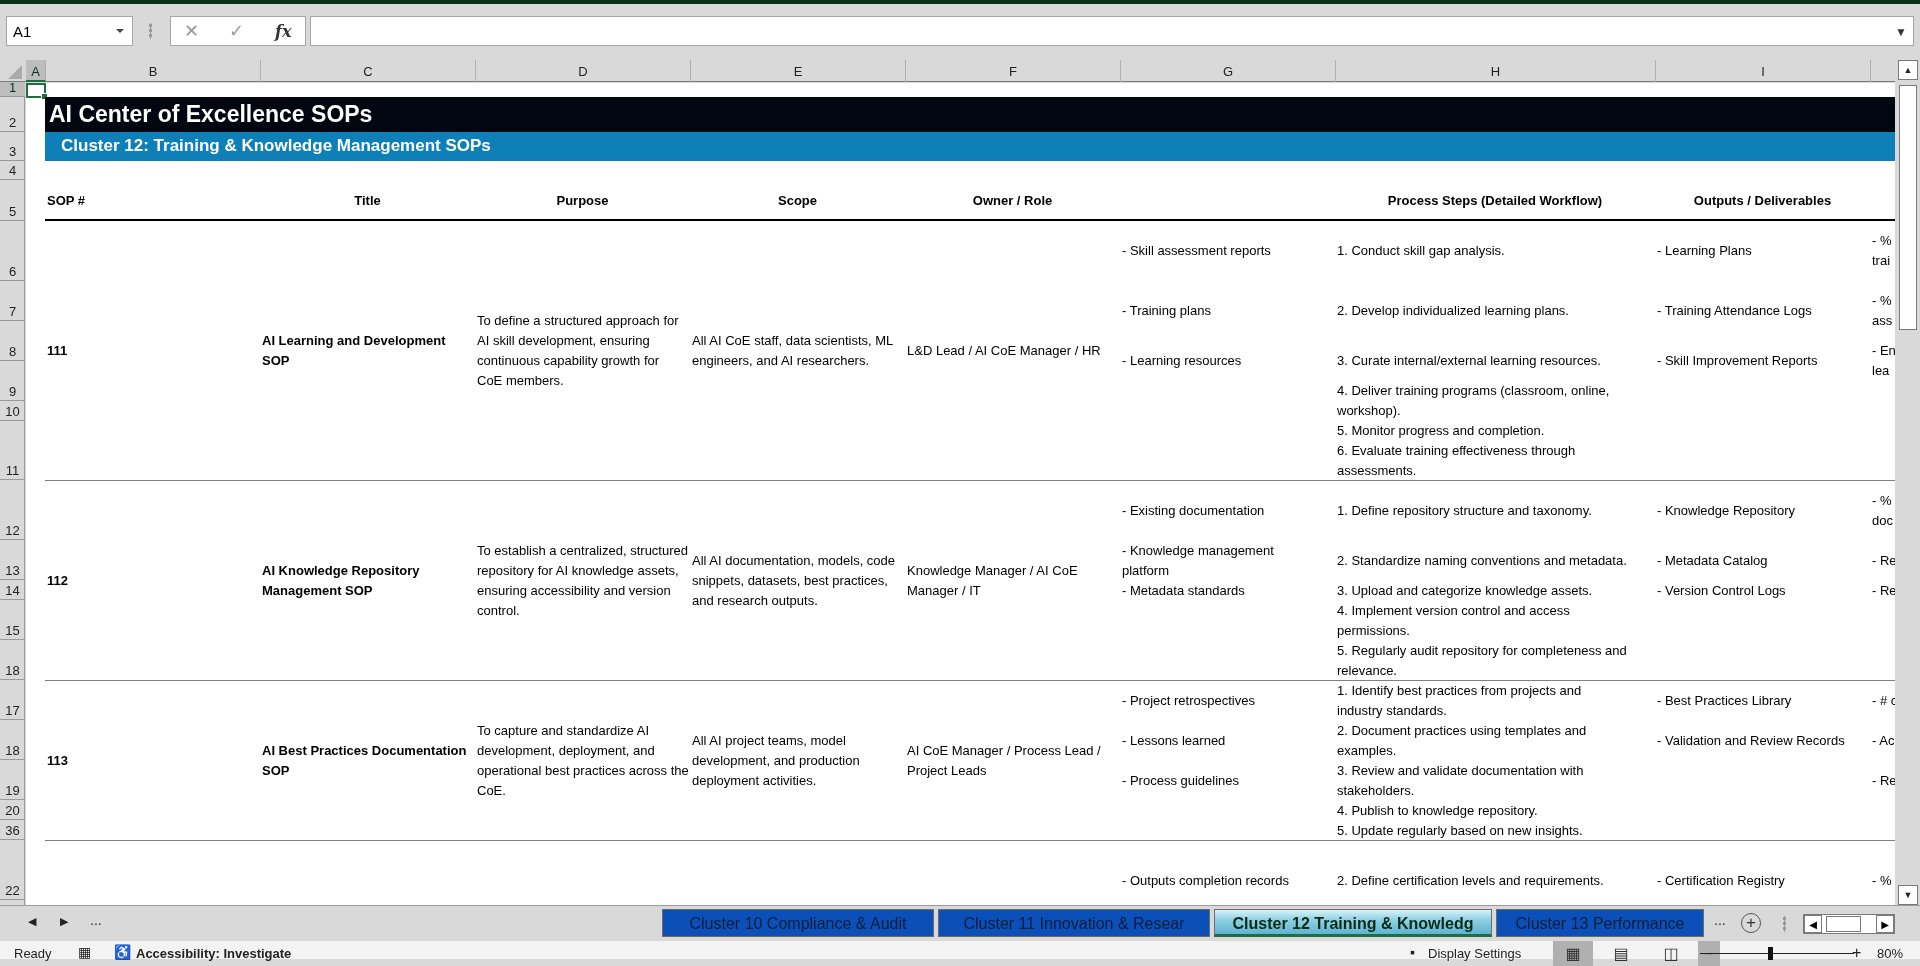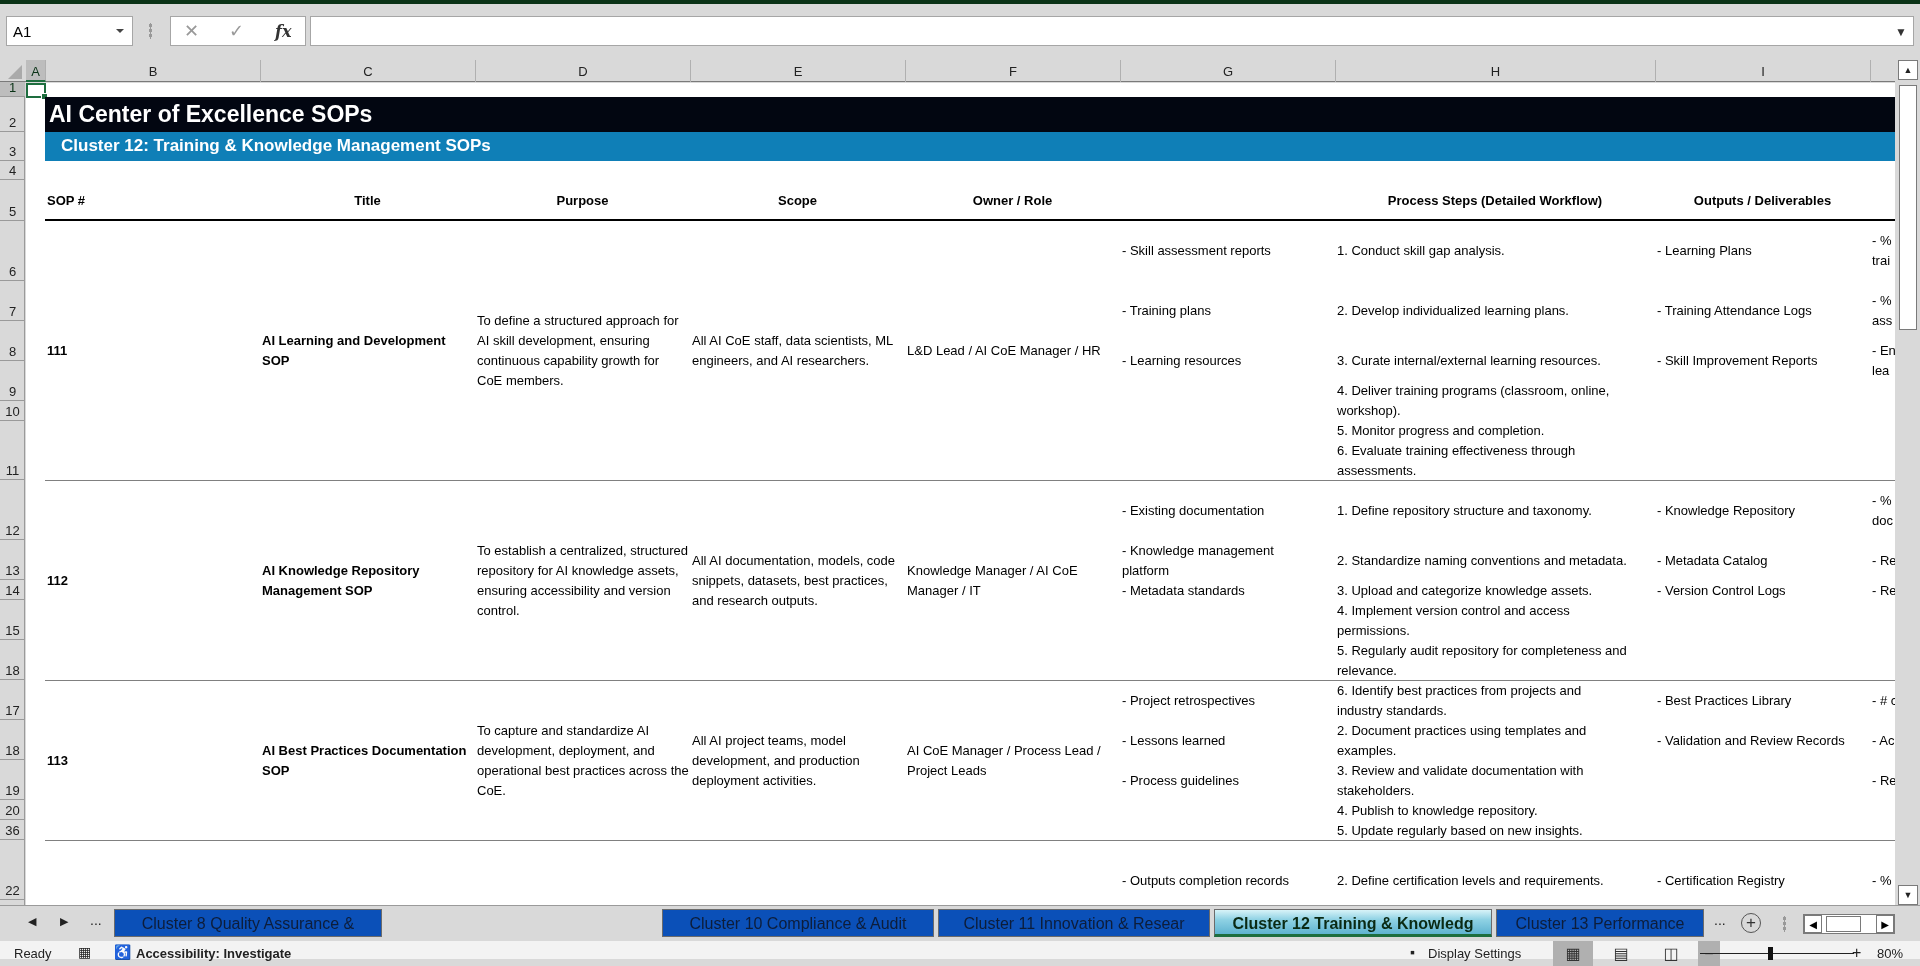--- a/index.html
+++ b/index.html
@@ -177,21 +177,21 @@
 
   <div>
     <div class="t b" style="left:21px;top:668px">113</div>
     <div class="t b wrap" style="left:236px;top:658px;width:214px">AI Best Practices Documentation SOP</div>
     <div class="t wrap" style="left:451px;top:638px;width:214px">To capture and standardize AI development, deployment, and operational best practices across the CoE.</div>
     <div class="t wrap" style="left:666px;top:648px;width:200px">All AI project teams, model development, and production deployment activities.</div>
     <div class="t wrap" style="left:881px;top:658px;width:200px">AI CoE Manager / Process Lead / Project Leads</div>
     <div class="t" style="left:1096px;top:608px">- Project retrospectives</div>
     <div class="t" style="left:1096px;top:648px">- Lessons learned</div>
     <div class="t" style="left:1096px;top:688px">- Process guidelines</div>
-    <div class="t wrap" style="left:1311px;top:598px;width:280px">6. Identify best practices from projects and industry standards.</div>
+    <div class="t wrap" style="left:1311px;top:598px;width:280px">1. Identify best practices from projects and industry standards.</div>
     <div class="t wrap" style="left:1311px;top:638px;width:280px">2. Document practices using templates and examples.</div>
     <div class="t wrap" style="left:1311px;top:678px;width:280px">3. Review and validate documentation with stakeholders.</div>
     <div class="t" style="left:1311px;top:718px">4. Publish to knowledge repository.</div>
     <div class="t" style="left:1311px;top:738px">5. Update regularly based on new insights.</div>
     <div class="t" style="left:1631px;top:608px">- Best Practices Library</div>
     <div class="t" style="left:1631px;top:648px">- Validation and Review Records</div>
   </div>
   <div class="sep" style="top:757px"></div>
 
   <div>
@@ -221,21 +221,20 @@
 <div class="vscroll">
   <div class="btn" style="top:0">▲</div>
   <div class="thumb"></div>
   <div class="btn" style="bottom:0">▼</div>
 </div>
 
 <div class="tabbar">
   <span class="navb" style="left:28px">◀</span>
   <span class="navb" style="left:60px">▶</span>
   <span class="navb" style="left:90px;top:6px;font-size:14px">...</span>
-  <div class="tab" style="left:114px;width:268px">Cluster 8  Quality Assurance &amp;</div>
   <div class="tab" style="left:662px;width:272px">Cluster 10  Compliance &amp; Audit</div>
   <div class="tab" style="left:938px;width:272px">Cluster 11  Innovation &amp; Resear</div>
   <div class="tab active" style="left:1214px;width:278px">Cluster 12  Training &amp; Knowledg</div>
   <div class="tab" style="left:1496px;width:208px">Cluster 13  Performance</div>
   <span class="navb" style="left:1714px;top:6px;font-size:14px">...</span>
   <div class="addsheet">+</div>
   <div class="vdots" style="left:1783px;top:10px"></div>
   <div class="hscroll">
     <div class="l" style="left:0">◀</div>
     <div class="thumb"></div>

